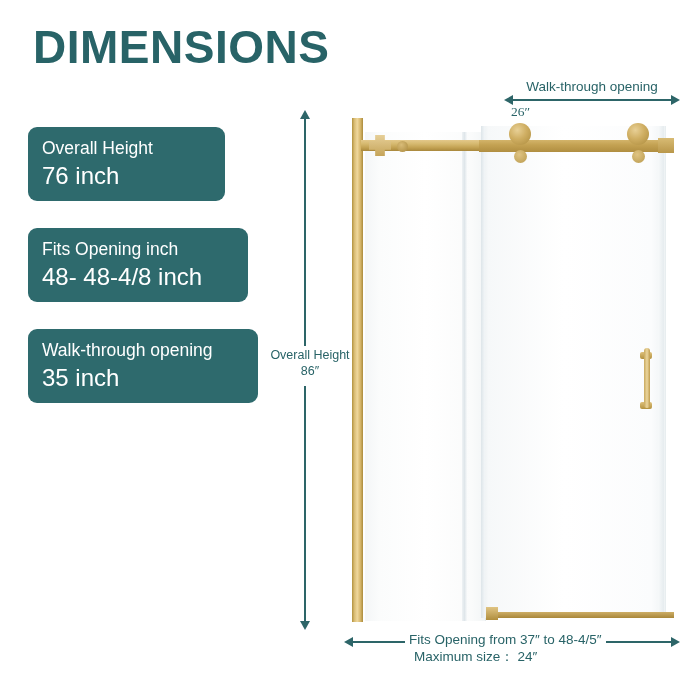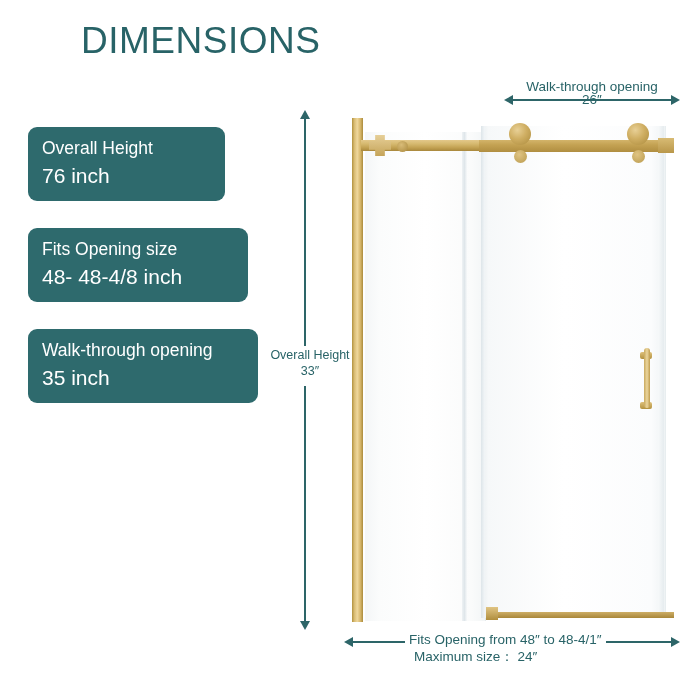--- a/index.html
+++ b/index.html
@@ -8,45 +8,44 @@
     background:#ffffff;
     font-family:"Liberation Sans", sans-serif;
     overflow:hidden;
     position:relative;
   }
   #stage{position:absolute;left:0;top:0;width:700px;height:700px;}
 
   
   #page-title{
     position:absolute;left:33px;top:20px;
-    font-size:37px;font-weight:normal;
+    font-size:46px;font-weight:bold;
     letter-spacing:0.5px;
     color:#286367;
     white-space:nowrap;
-    margin-left:48px;
   }
 
   
   .badge{
     position:absolute;
     background:#2e6a6d;
     border-radius:9px;
     color:#ffffff;
     padding:9px 14px 11px 14px;
     box-sizing:border-box;
   }
   .badge .l1{
     display:block;
     font-size:17.5px;
     line-height:25px;
     white-space:nowrap;
   }
   .badge .l2{
     display:block;
-    font-size:21px;
+    font-size:24px;
     line-height:29px;
     white-space:nowrap;
   }
   #badge-0{left:28px;top:127px;width:197px;}
   #badge-1{left:28px;top:228px;width:220px;}
   #badge-2{left:28px;top:329px;width:230px;}
 
   
   .dim-text{
     position:absolute;
@@ -83,22 +82,22 @@
   }
   .arr-up{top:-8px;border-bottom:9px solid #2d6568;}
   .arr-dn{bottom:-8px;border-top:9px solid #2d6568;}
 
   
   #tdim-label{
     left:511px;top:79px;
     width:162px;text-align:center;
   }
   #tdim-value{
-    left:511px;top:92px;
-    width:162px;text-align:center;
+    left:511px;top:104px;
+    width:162px;text-align:left;font-family:Liberation Serif, serif;
   }
   #tdim-line{
     position:absolute;left:512px;top:99px;
     width:160px;height:1.6px;background:#2d6568;
   }
   .arr-l,.arr-r{
     position:absolute;top:-4.2px;
     width:0;height:0;
     border-top:5px solid transparent;
     border-bottom:5px solid transparent;
@@ -230,37 +229,37 @@
 <div id="stage">
 
   <div id="page-title">DIMENSIONS</div>
 
   <div class="badge" id="badge-0">
     <span class="l1">Overall Height</span>
     <span class="l2">76 inch</span>
   </div>
 
   <div class="badge" id="badge-1">
-    <span class="l1">Fits Opening size</span>
+    <span class="l1">Fits Opening inch</span>
     <span class="l2">48- 48-4/8 inch</span>
   </div>
 
   <div class="badge" id="badge-2">
     <span class="l1">Walk-through opening</span>
     <span class="l2">35 inch</span>
   </div>
 
   <div id="vdim-line">
     <div class="arr-up"></div>
     <div class="arr-dn"></div>
     <div class="mask"></div>
   </div>
   <div class="dim-text" id="vdim-label">
     <span class="v1">Overall Height</span>
-    <span class="v2">33″</span>
+    <span class="v2">86″</span>
   </div>
 
   <div class="dim-text" id="tdim-label">Walk-through opening</div>
   <div id="tdim-line">
     <div class="arr-l"></div>
     <div class="arr-r"></div>
   </div>
   <div class="dim-text" id="tdim-value">26″</div>
 
   <div id="door">
@@ -289,16 +288,16 @@
     <div id="handle-bar"></div>
 
     <div id="bottom-rail"></div>
     <div id="bottom-block"></div>
   </div>
 
   <div id="bdim-line">
     <div class="arr-l"></div>
     <div class="arr-r"></div>
   </div>
-  <div class="dim-text" id="bdim-label">Fits Opening from  48″ to 48-4/1″</div>
+  <div class="dim-text" id="bdim-label">Fits Opening from  37″ to 48-4/5″</div>
   <div class="dim-text" id="bdim-sub">Maximum size：  24″</div>
 
 </div>
 
 </body></html>

